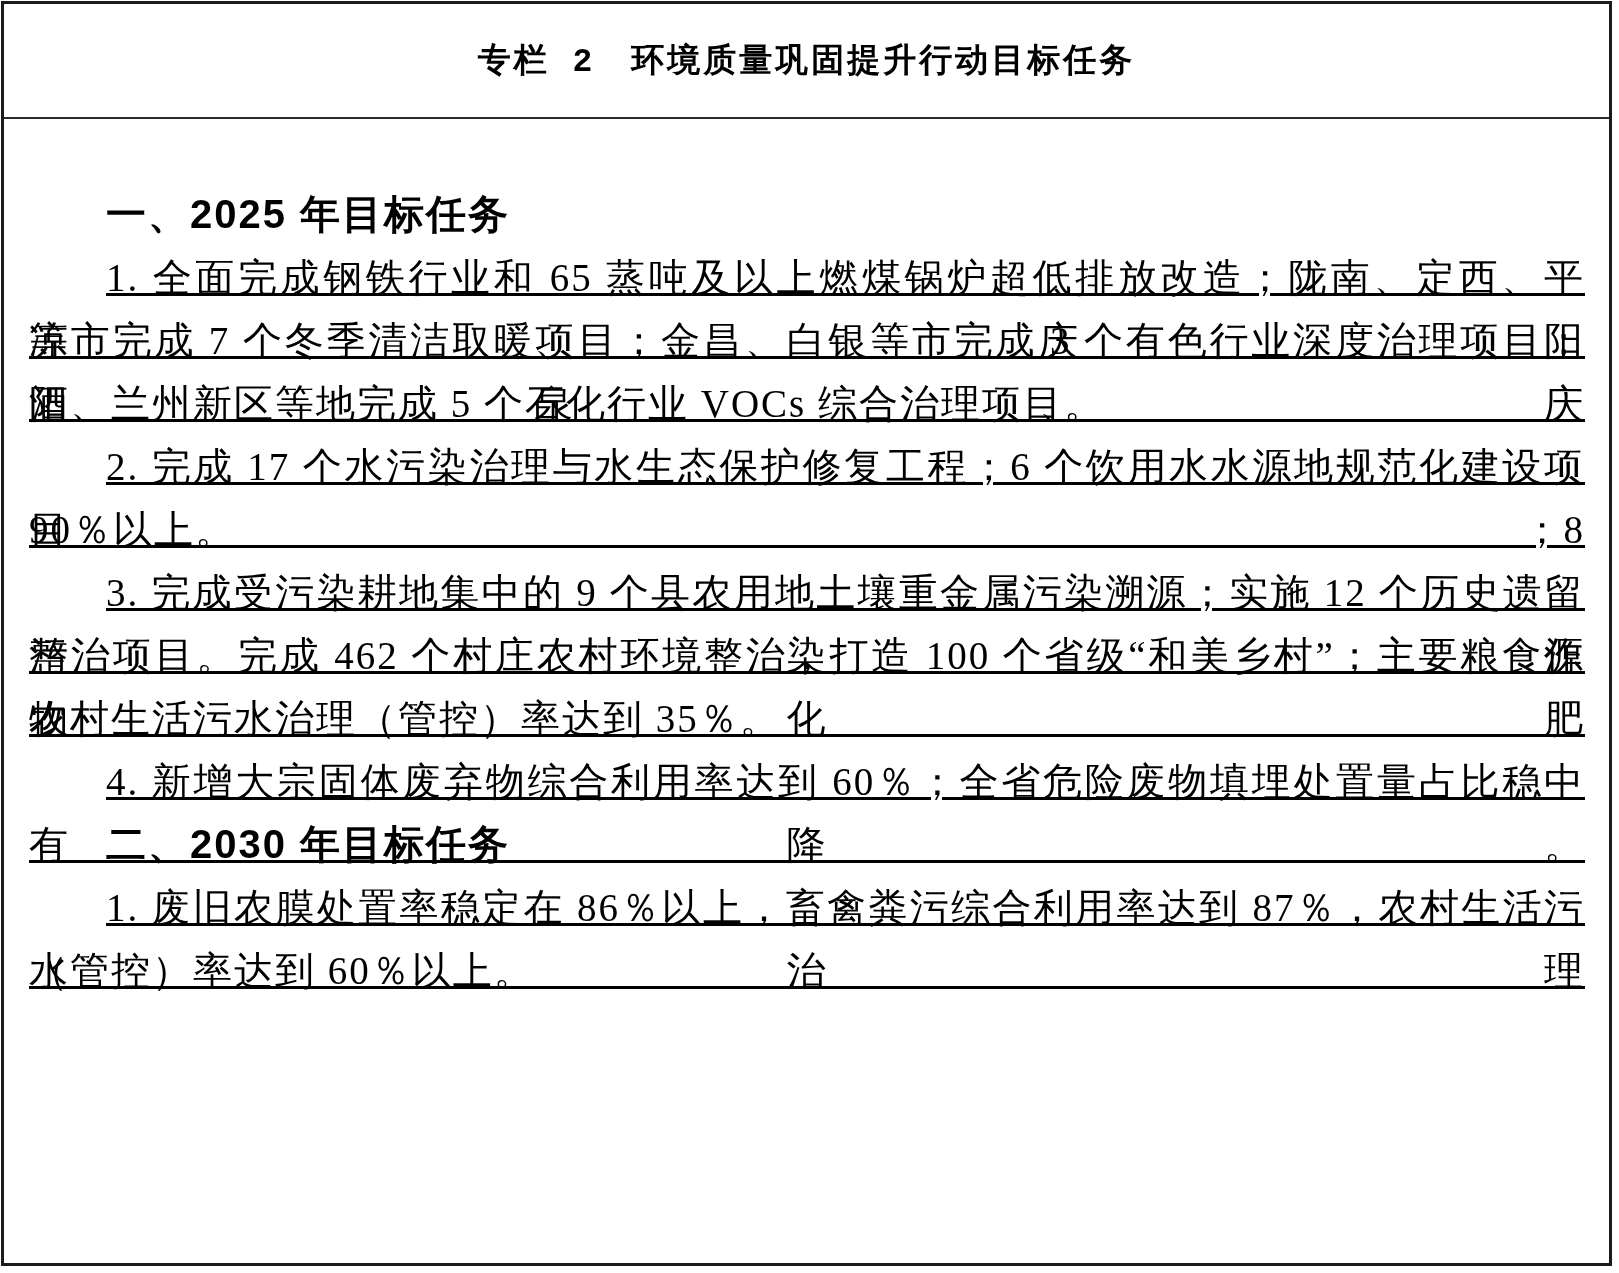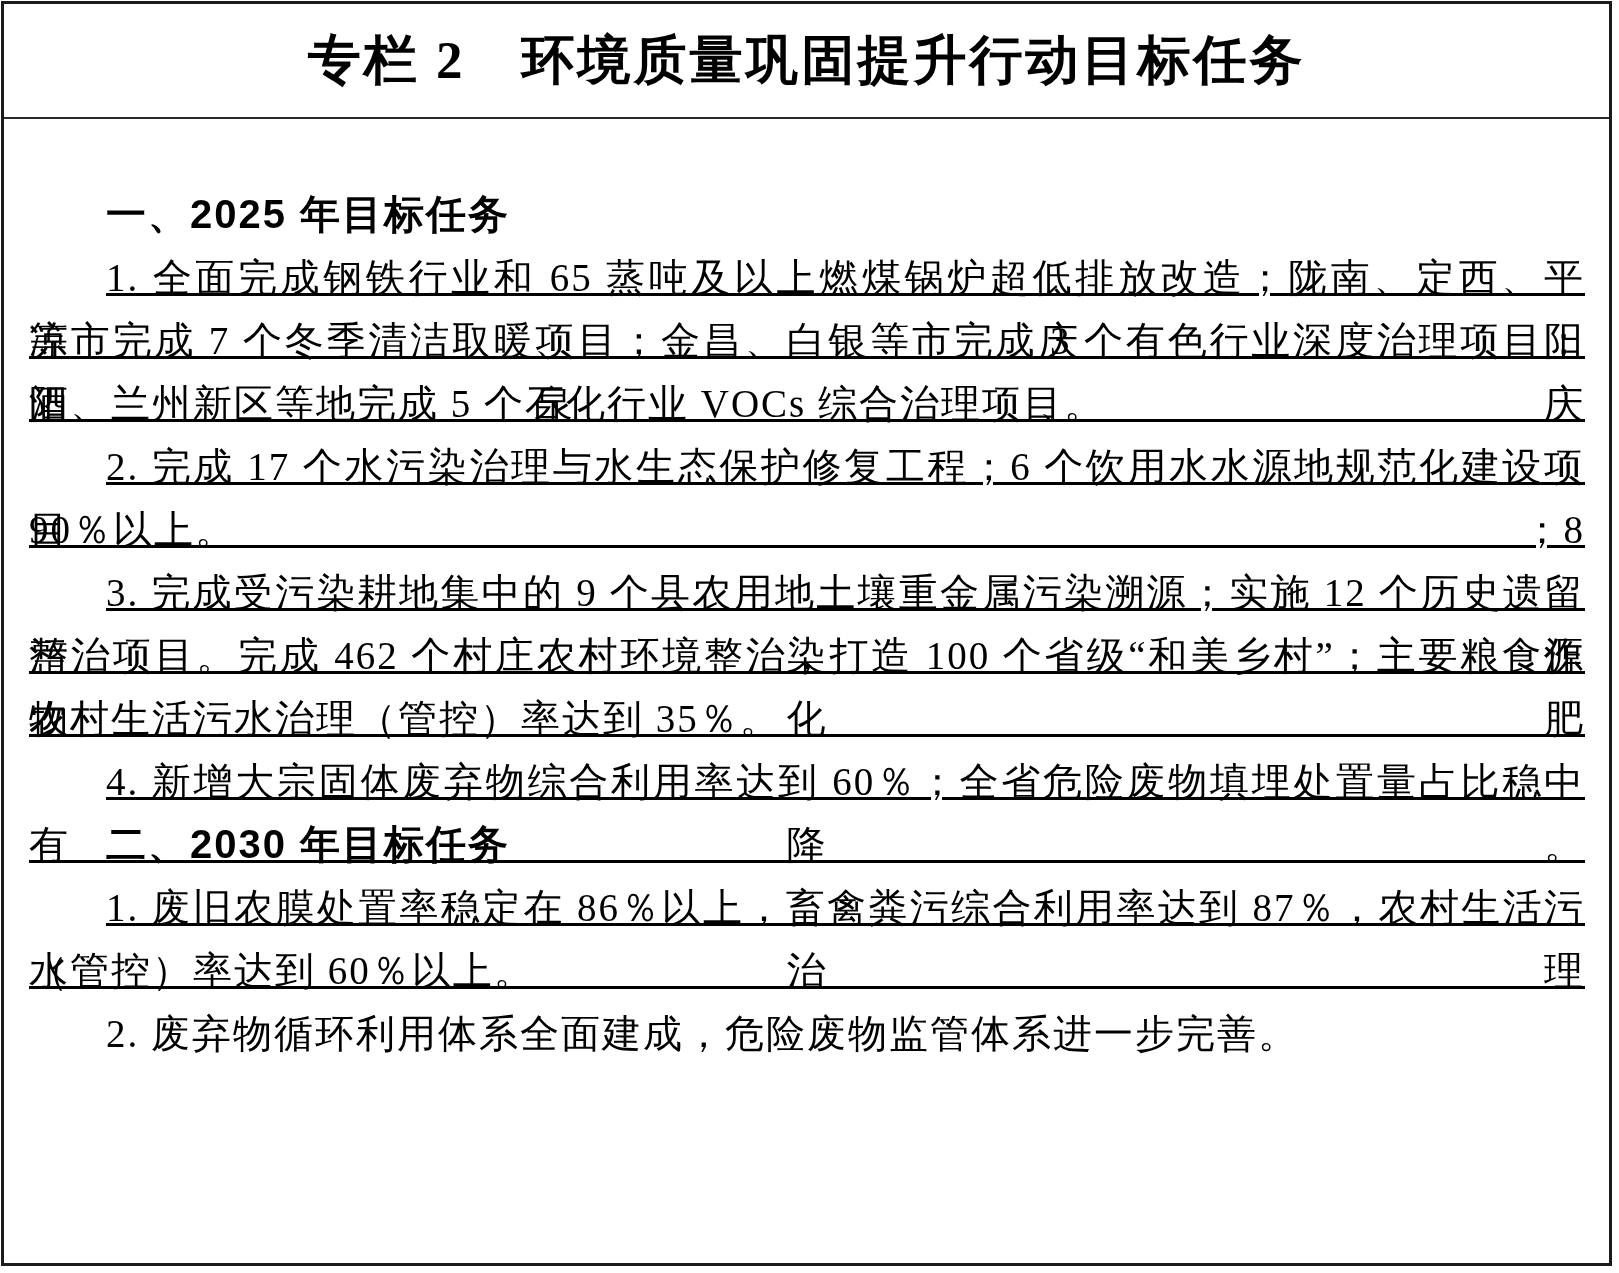--- a/index.html
+++ b/index.html
@@ -26,23 +26,23 @@
     box-sizing: border-box;
   }
   .panel-header {
     height: 113px;
     border-bottom: 2px solid #2a2a2a;
     display: flex;
     align-items: center;
     justify-content: center;
   }
   .panel-title {
-    font-family: Liberation Serif, serif;
+    font-family: Liberation Mono, monospace;
     font-weight: bold;
-    font-size: 53px;
+    font-size: 33px;
     letter-spacing: 3px;
     white-space: nowrap;
   }
   .panel-body {
     padding: 64px 24px 0 25px;
   }
   .line {
     font-size: 39px;
     line-height: 63px;
     height: 63px;
@@ -80,15 +80,14 @@
     <div class="line">阳、兰州新区等地完成 5 个石化行业 VOCs 综合治理项目。</div>
     <div class="line indent justify">2. 完成 17 个水污染治理与水生态保护修复工程；6 个饮用水水源地规范化建设项目；8</div>
     <div class="line">90％以上。</div>
     <div class="line indent justify">3. 完成受污染耕地集中的 9 个县农用地土壤重金属污染溯源；实施 12 个历史遗留污染源</div>
     <div class="line justify">整治项目。完成 462 个村庄农村环境整治，打造 100 个省级“和美乡村”；主要粮食作物化肥</div>
     <div class="line">农村生活污水治理（管控）率达到 35％。</div>
     <div class="line indent justify">4. 新增大宗固体废弃物综合利用率达到 60％；全省危险废物填埋处置量占比稳中有降。</div>
     <div class="line heading indent">二、2030 年目标任务</div>
     <div class="line indent justify">1. 废旧农膜处置率稳定在 86％以上，畜禽粪污综合利用率达到 87％，农村生活污水治理</div>
     <div class="line">（管控）率达到 60％以上。</div>
-    <div class="line indent">2. 废弃物循环利用体系全面建成，危险废物监管体系进一步完善。</div>
   </div>
 </div>
 
 </body></html>

